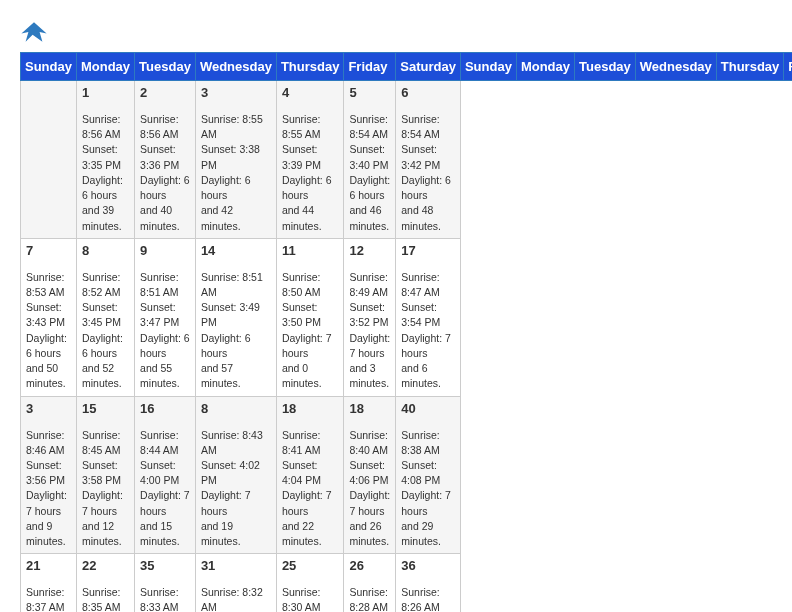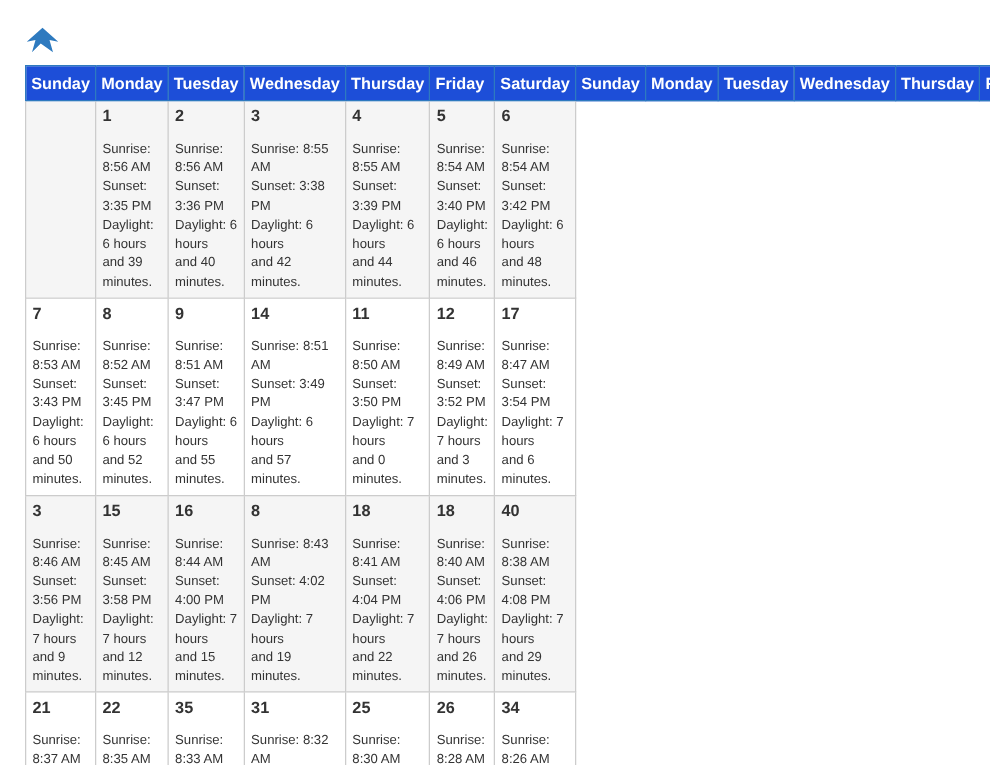--- a/index.html
+++ b/index.html
@@ -239,18 +239,18 @@
         </td>
         <td>
           <span class="day-number">25</span>
           <div class="day-info">Sunrise: 8:30 AM<br>Sunset: 4:19 PM<br>Daylight: 7 hours<br>and 48 minutes.</div>
         </td>
         <td>
           <span class="day-number">26</span>
           <div class="day-info">Sunrise: 8:28 AM<br>Sunset: 4:21 PM<br>Daylight: 7 hours<br>and 53 minutes.</div>
         </td>
         <td>
-          <span class="day-number">34</span>
+          <span class="day-number">36</span>
           <div class="day-info">Sunrise: 8:26 AM<br>Sunset: 4:24 PM<br>Daylight: 7 hours<br>and 57 minutes.</div>
         </td>
       </tr>
     </tbody>
 </table>
 
 </body></html>

